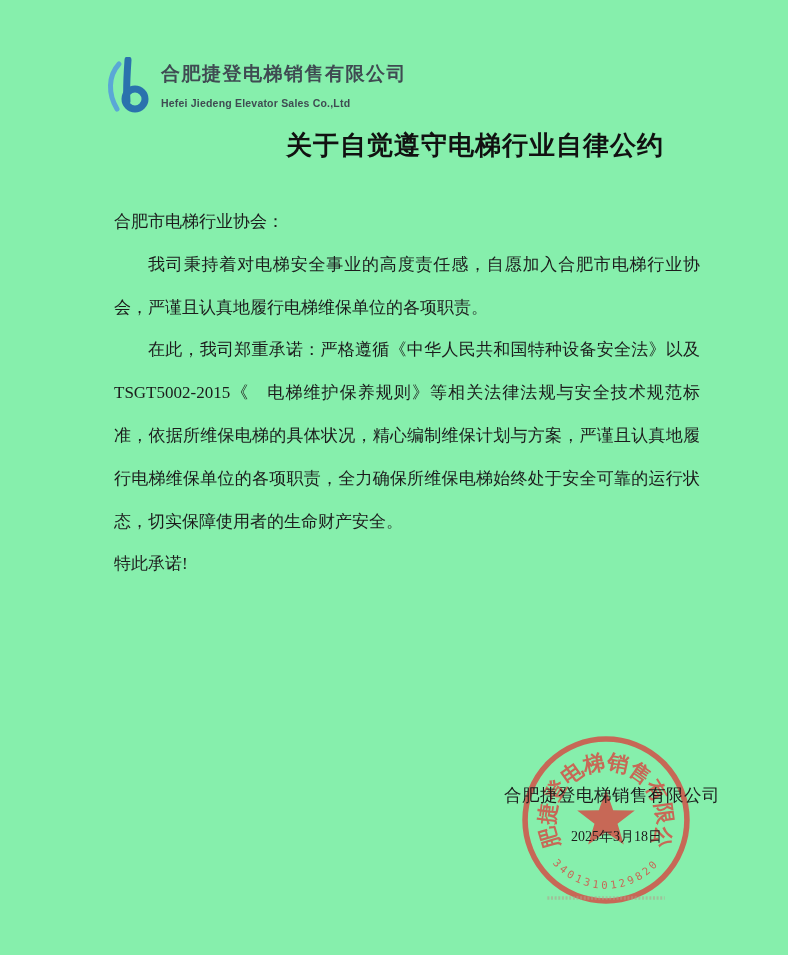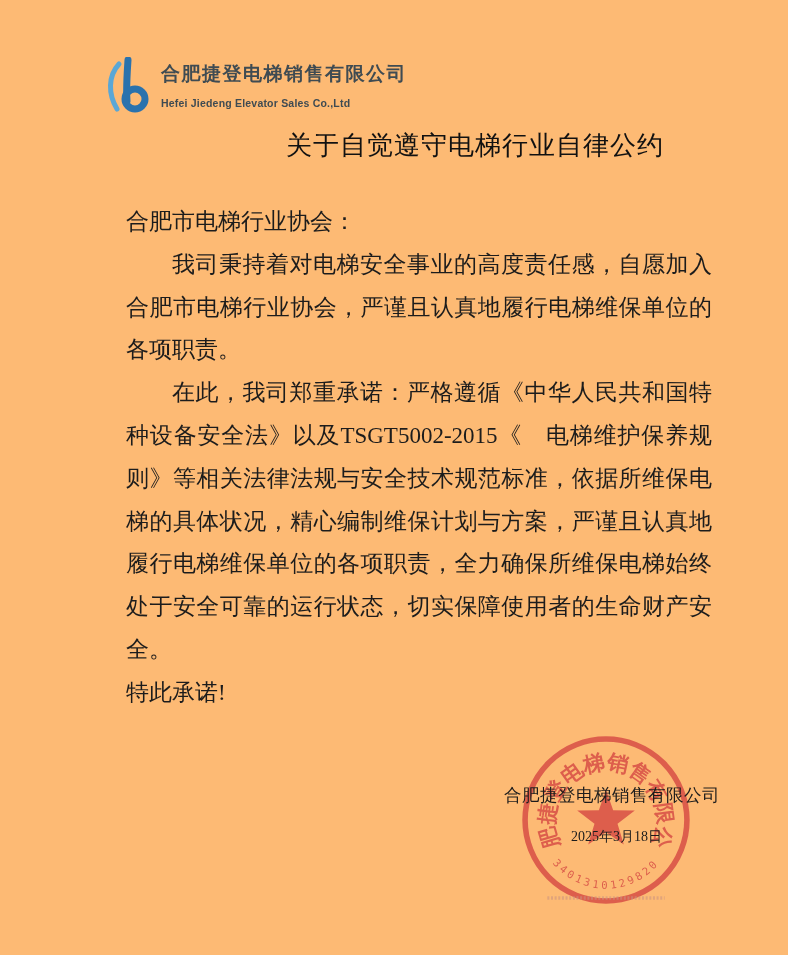--- a/index.html
+++ b/index.html
@@ -1,19 +1,19 @@
 <!DOCTYPE html>
 <html><head>
 <meta charset="utf-8">
 <style>
   html,body{margin:0;padding:0;background:#ffffff;}
   .page{
     position:relative;
     width:788px;height:955px;
-    background:#fdba74;
+    background:#86efac;
     overflow:hidden;
     font-family:"Liberation Serif","DejaVu Serif",serif;
     color:#1c1c1c;
   }
   
   .logo-block{
     position:absolute;left:103px;top:57px;
     display:flex;align-items:center;gap:8px;
   }
   .logo-icon{width:50px;height:58px;flex:0 0 auto;}
@@ -21,27 +21,27 @@
     font-family:"Liberation Sans","DejaVu Sans",sans-serif;
     font-weight:bold;font-size:19px;letter-spacing:1.5px;color:#3f4b52;line-height:1.2;
   }
   .logo-text .en{
     font-family:"Liberation Sans","DejaVu Sans",sans-serif;
     font-weight:bold;font-size:10.5px;color:#3f4b52;letter-spacing:.2px;margin-top:12px;
   }
   
   .doc-title{
     position:absolute;left:286px;top:128px;
-    font-size:26px;font-weight:normal;letter-spacing:1px;color:#111;
+    font-size:26px;font-weight:bold;letter-spacing:1px;color:#111;
     white-space:nowrap;
   }
   
   .doc-body{
-    position:absolute;left:126px;top:201px;width:586px;
-    font-size:23px;line-height:42.8px;text-align:justify;
+    position:absolute;left:114px;top:201px;width:586px;
+    font-size:17px;line-height:42.8px;text-align:justify;
     color:#1c1c1c;
   }
   .doc-body p{margin:0;}
   .salutation{text-indent:0;}
   .para{text-indent:2em;}
   .p1{margin-top:11px;}
   .p3{margin-top:2px;}
   .closing{margin-top:9px;text-indent:0;}
   
   .sign-company{

